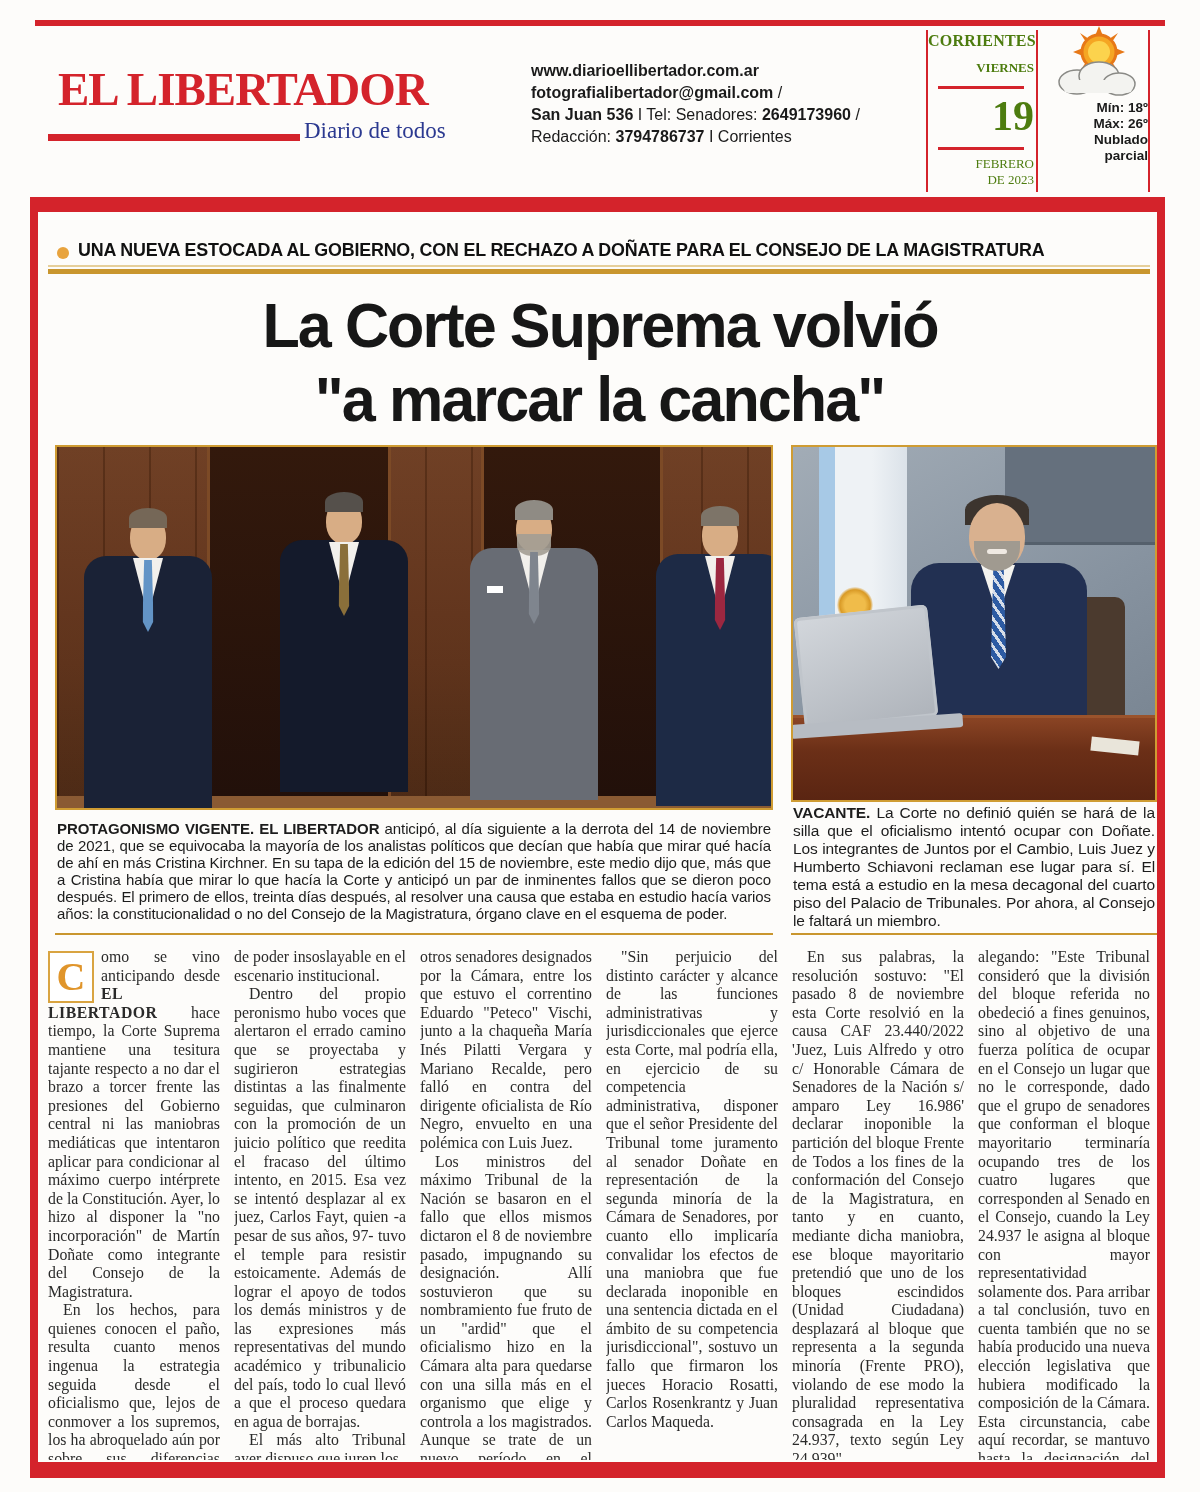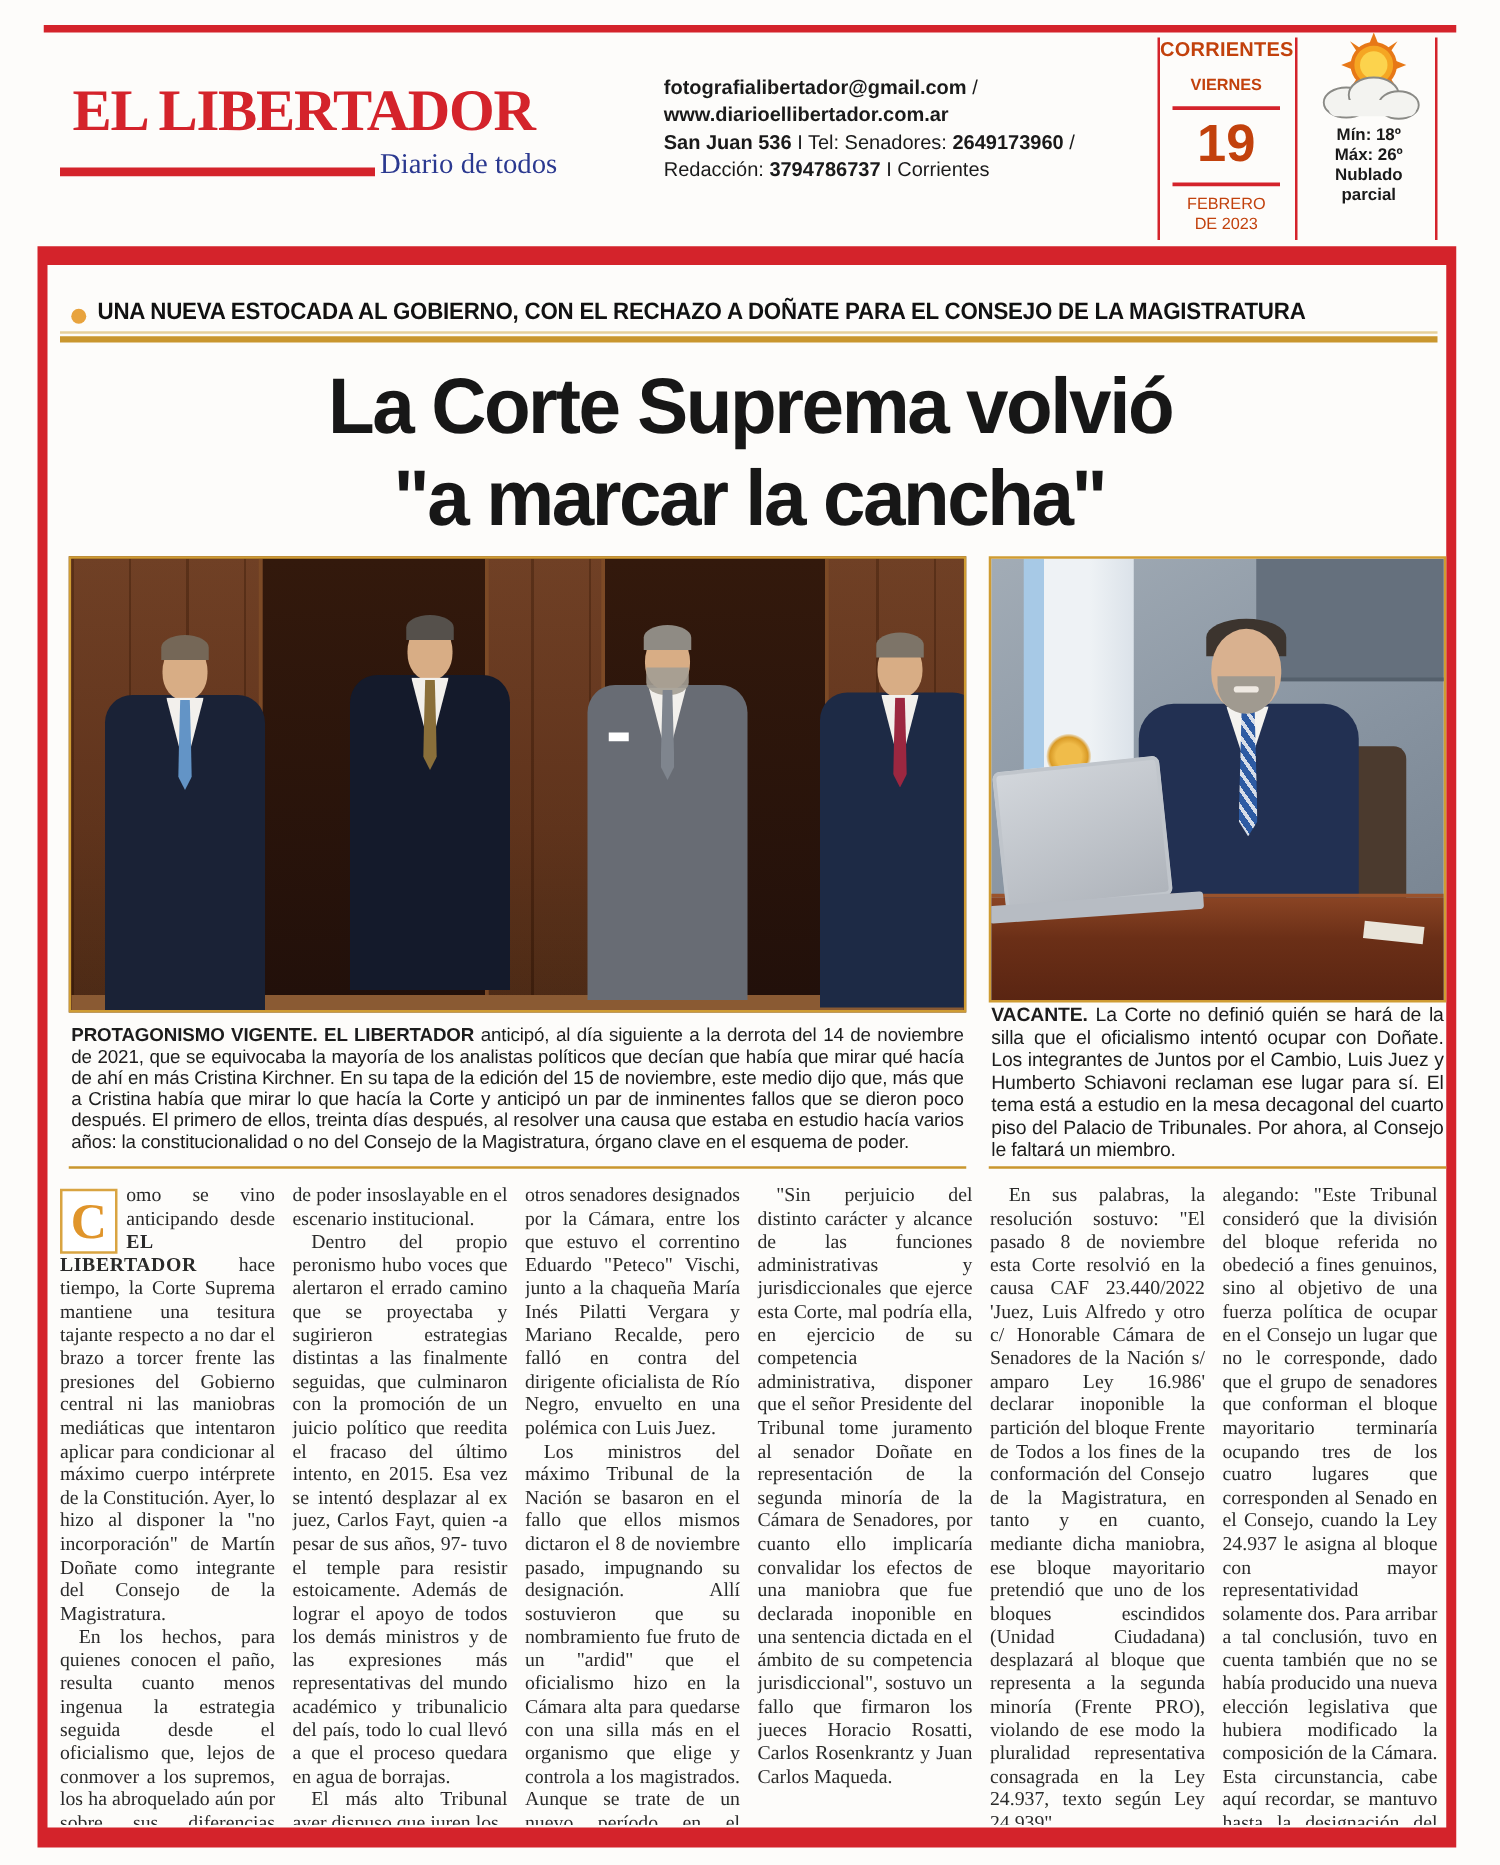--- a/index.html
+++ b/index.html
@@ -8,27 +8,27 @@
 
   
   .top-rule { position:absolute; left:35px; top:20px; width:1130px; height:6px; background:#d4232b; }
   .logo { position:absolute; left:58px; top:62px; width:420px; }
   .logo-title { font-family:"Liberation Serif", serif; font-weight:bold; font-size:47px; color:#d4232b; letter-spacing:-1px; white-space:nowrap; }
   .tagline-bar { position:absolute; left:-10px; top:72px; width:252px; height:7px; background:#d4232b; }
   .tagline { position:absolute; left:246px; top:56px; font-family:"Liberation Serif", serif; font-size:23px; color:#2b3990; white-space:nowrap; }
   .contact { position:absolute; left:531px; top:60px; width:380px; font-size:16px; line-height:22px; color:#1a1a1a; }
   .contact .b { font-weight:bold; }
   .infobox-sep { position:absolute; top:30px; width:2px; height:162px; background:#d4232b; }
-  .datebox { position:absolute; left:928px; top:32px; width:106px; text-align:center; color:#c2410c; }
+  .datebox { position:absolute; left:928px; top:32px; width:106px; text-align:right; color:#4d7c0f;font-family:Liberation Serif, serif; }
   .datebox .city { font-weight:bold; font-size:16px; letter-spacing:0.2px; }
   .datebox .weekday { font-weight:bold; font-size:13px; margin-top:10px; }
   .datebox .rule { width:86px; height:3px; background:#d4232b; margin:10px auto 6px auto; }
   .datebox .day { font-weight:bold; font-size:42px; line-height:42px; }
   .datebox .month, .datebox .year { font-size:13px; line-height:16px; }
-  .weather { position:absolute; left:1042px; top:26px; width:106px; text-align:center; color:#1a1a1a; }
+  .weather { position:absolute; left:1042px; top:26px; width:106px; text-align:right; color:#1a1a1a; }
   .weather svg { display:block; margin:0 auto; }
   .weather .t { font-weight:bold; font-size:13.5px; line-height:16px; }
 
   
   .frame { position:absolute; left:30px; top:197px; width:1135px; height:1281px; box-sizing:border-box;
            border:solid #d4232b; border-width:15px 8px 16px 8px; }
 
   
   .kicker-bullet { position:absolute; left:57px; top:247px; width:12px; height:12px; border-radius:50%; background:#e8a33d; }
   .kicker-text { position:absolute; left:78px; top:239px; font-size:19px; font-weight:700; color:#111;
@@ -125,22 +125,22 @@
 
   <div class="top-rule"></div>
 
   <div class="logo">
     <div class="logo-title">EL LIBERTADOR</div>
     <div class="tagline-bar"></div>
     <div class="tagline">Diario de todos</div>
   </div>
 
   <div class="contact">
+    <div><span class="b">www.diarioellibertador.com.ar</span></div>
     <div><span class="b">fotografialibertador@gmail.com</span><span> /</span></div>
-    <div><span class="b">www.diarioellibertador.com.ar</span></div>
     <div><span class="b">San Juan 536</span><span> I Tel: Senadores: </span><span class="b">2649173960</span><span> /</span></div>
     <div><span>Redacción: </span><span class="b">3794786737</span><span> I Corrientes</span></div>
   </div>
 
   <div class="infobox-sep" style="left:926px;"></div>
   <div class="infobox-sep" style="left:1036px;"></div>
   <div class="infobox-sep" style="left:1148px;"></div>
 
   <div class="datebox">
     <div class="city">CORRIENTES</div>

